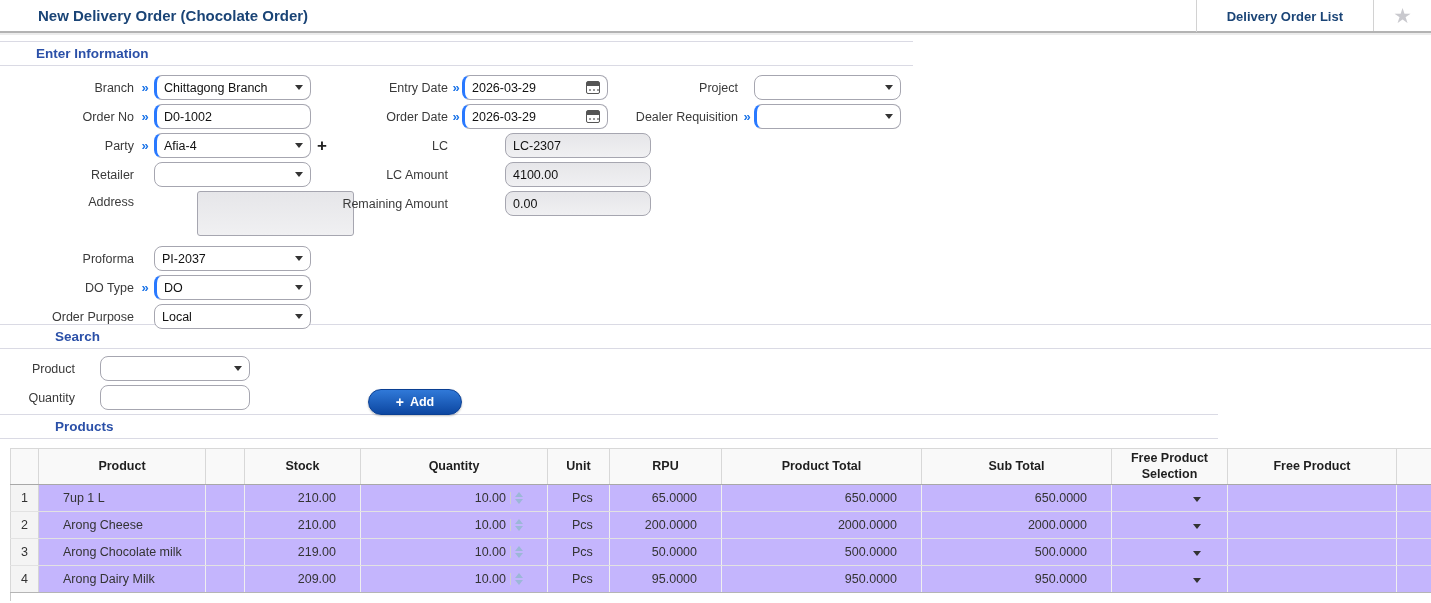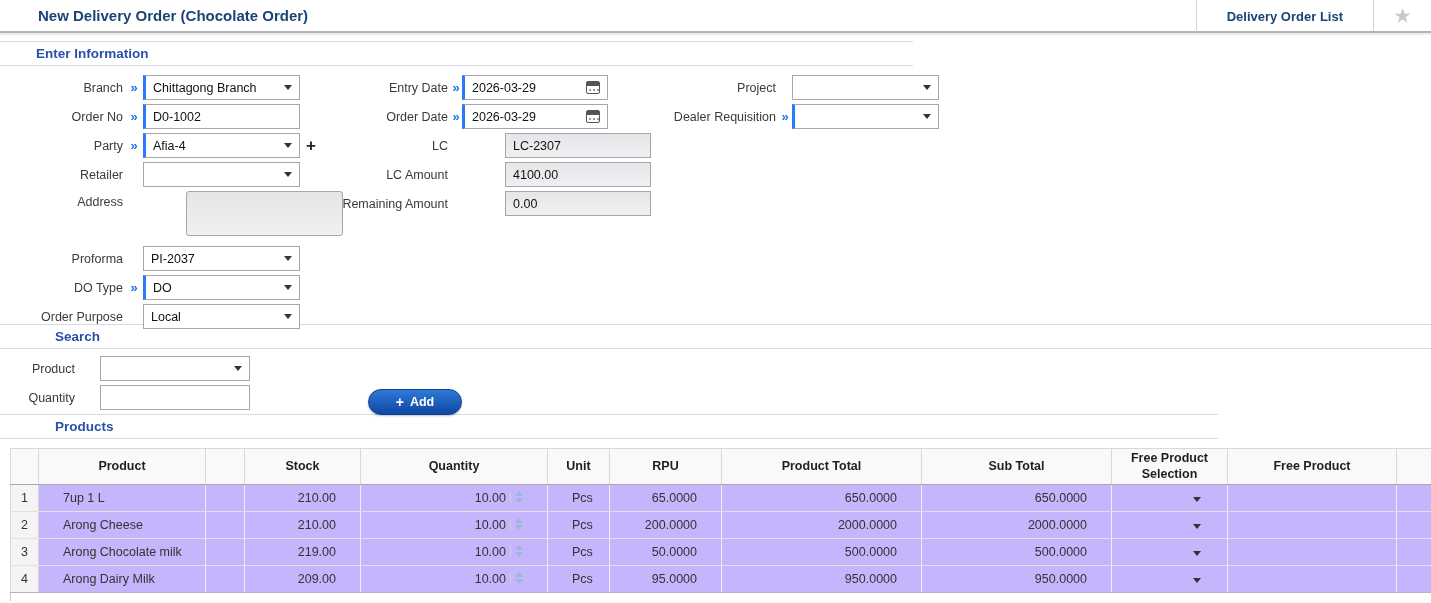--- a/index.html
+++ b/index.html
@@ -20,35 +20,35 @@
   
   .band { border-top:1px solid #dadae4; border-bottom:1px solid #dadae4;
     padding:4px 0 4px 55px; font-size:13.5px; font-weight:bold; color:#2b50a8; }
   .band-enter { width:913px; margin-top:8px;padding-left:36px; }
   .band-search { width:1431px; }
   .band-products { width:1218px; }
 
   
   .form-wrap { position:relative; height:258px; }
   .fcol { position:absolute; top:9px; }
-  .fcol-left { left:3px; }
+  .fcol-left { left:14px; }
   .fcol-mid { left:330px; }
-  .fcol-right { left:652px; }
+  .fcol-right { left:614px; }
   .frow { display:flex; align-items:center; margin-bottom:4px; }
   .lbl { font-size:12.5px; color:#3a3a3a; text-align:right; }
   .fcol-left .lbl { width:120px; }
   .fcol-mid .lbl { width:118px; }
   .fcol-right .lbl { width:124px; }
   .req { width:20px; text-align:center; color:#1a73e8; font-weight:bold;
     font-size:13px; letter-spacing:-2px; }
   .fcol-mid .req { width:14px; }
   .fcol-right .req { width:16px; }
 
   .ctl { position:relative; height:25px; background:#fff;
-    border:1px solid #a6a6b0; border-radius:0; display:flex; align-items:center;
+    border:1px solid #a6a6b0; border-radius:8px; display:flex; align-items:center;
     padding:0 7px; font-size:12.5px; color:#111; }
   .fcol-left .ctl { width:157px; }
   .fcol-mid .ctl { width:146px; }
   .fcol-right .ctl { width:147px; }
   .ctl.required { border-left:3px solid #2979ff; }
   .ctl.disabled { background:linear-gradient(#e6e6e9,#f0f0f2);margin-left:43px; }
   .ctl .val { flex:1; white-space:nowrap; overflow:hidden; }
   .arr { width:0; height:0; border-left:4px solid transparent;
     border-right:4px solid transparent; border-top:5px solid #333; margin-left:4px; }
   .textarea { height:45px; border-radius:3px; }
@@ -79,21 +79,21 @@
   table { border-collapse:collapse; table-layout:fixed; width:1440px; font-size:12.5px; }
   th { background:#f9f9f9; border:1px solid #d8d8d8; border-bottom:1px solid #a8a8a8;
     font-weight:bold; color:#1f1f1f; height:34px; padding:2px 6px; line-height:1.25; }
   td { height:27px; border-bottom:1px solid #e2e2e2; border-right:1px solid #efefef;
     padding:0 24px; white-space:nowrap; overflow:hidden; background:#c4b5fd; }
   tr:last-child td { border-bottom:1px solid #b5b5b5; }
   td.rownum { background:#f4f4f4; text-align:center; color:#333;
     border-right:1px solid #d5d5d5; border-left:1px solid #d8d8d8; padding:0 2px; }
   td.num { text-align:right; }
   td.qty { text-align:right; }
-  .qtycell { display:flex; justify-content:flex-end; gap:4px; }
+  .qtycell { display:flex; align-items:center; justify-content:flex-end; gap:4px; }
   .qdiv { width:1px; height:12px; background:#d0d0d0; }
   .spin { display:inline-flex; flex-direction:column; gap:2px; }
   .spin i { display:block; width:0; height:0; border-left:4px solid transparent;
     border-right:4px solid transparent; }
   .spin .up { border-bottom:5px solid #9cb7d8; }
   .spin .dn { border-top:5px solid #9cb7d8; }
   td.fps { text-align:right; }
   td.fps .arr { display:inline-block; margin-right:2px; }
   .tail { height:8px; border-left:1px solid #c9c9c9; margin-left:10px; }
 </style>

